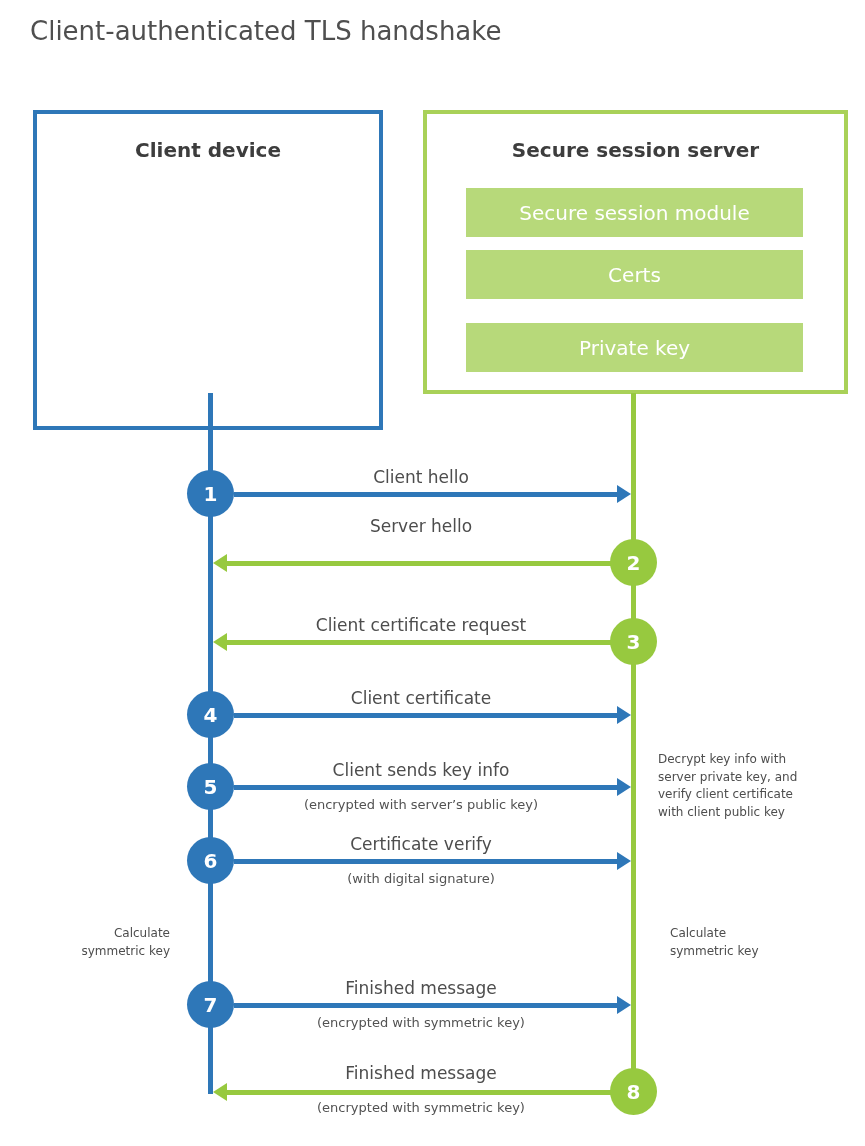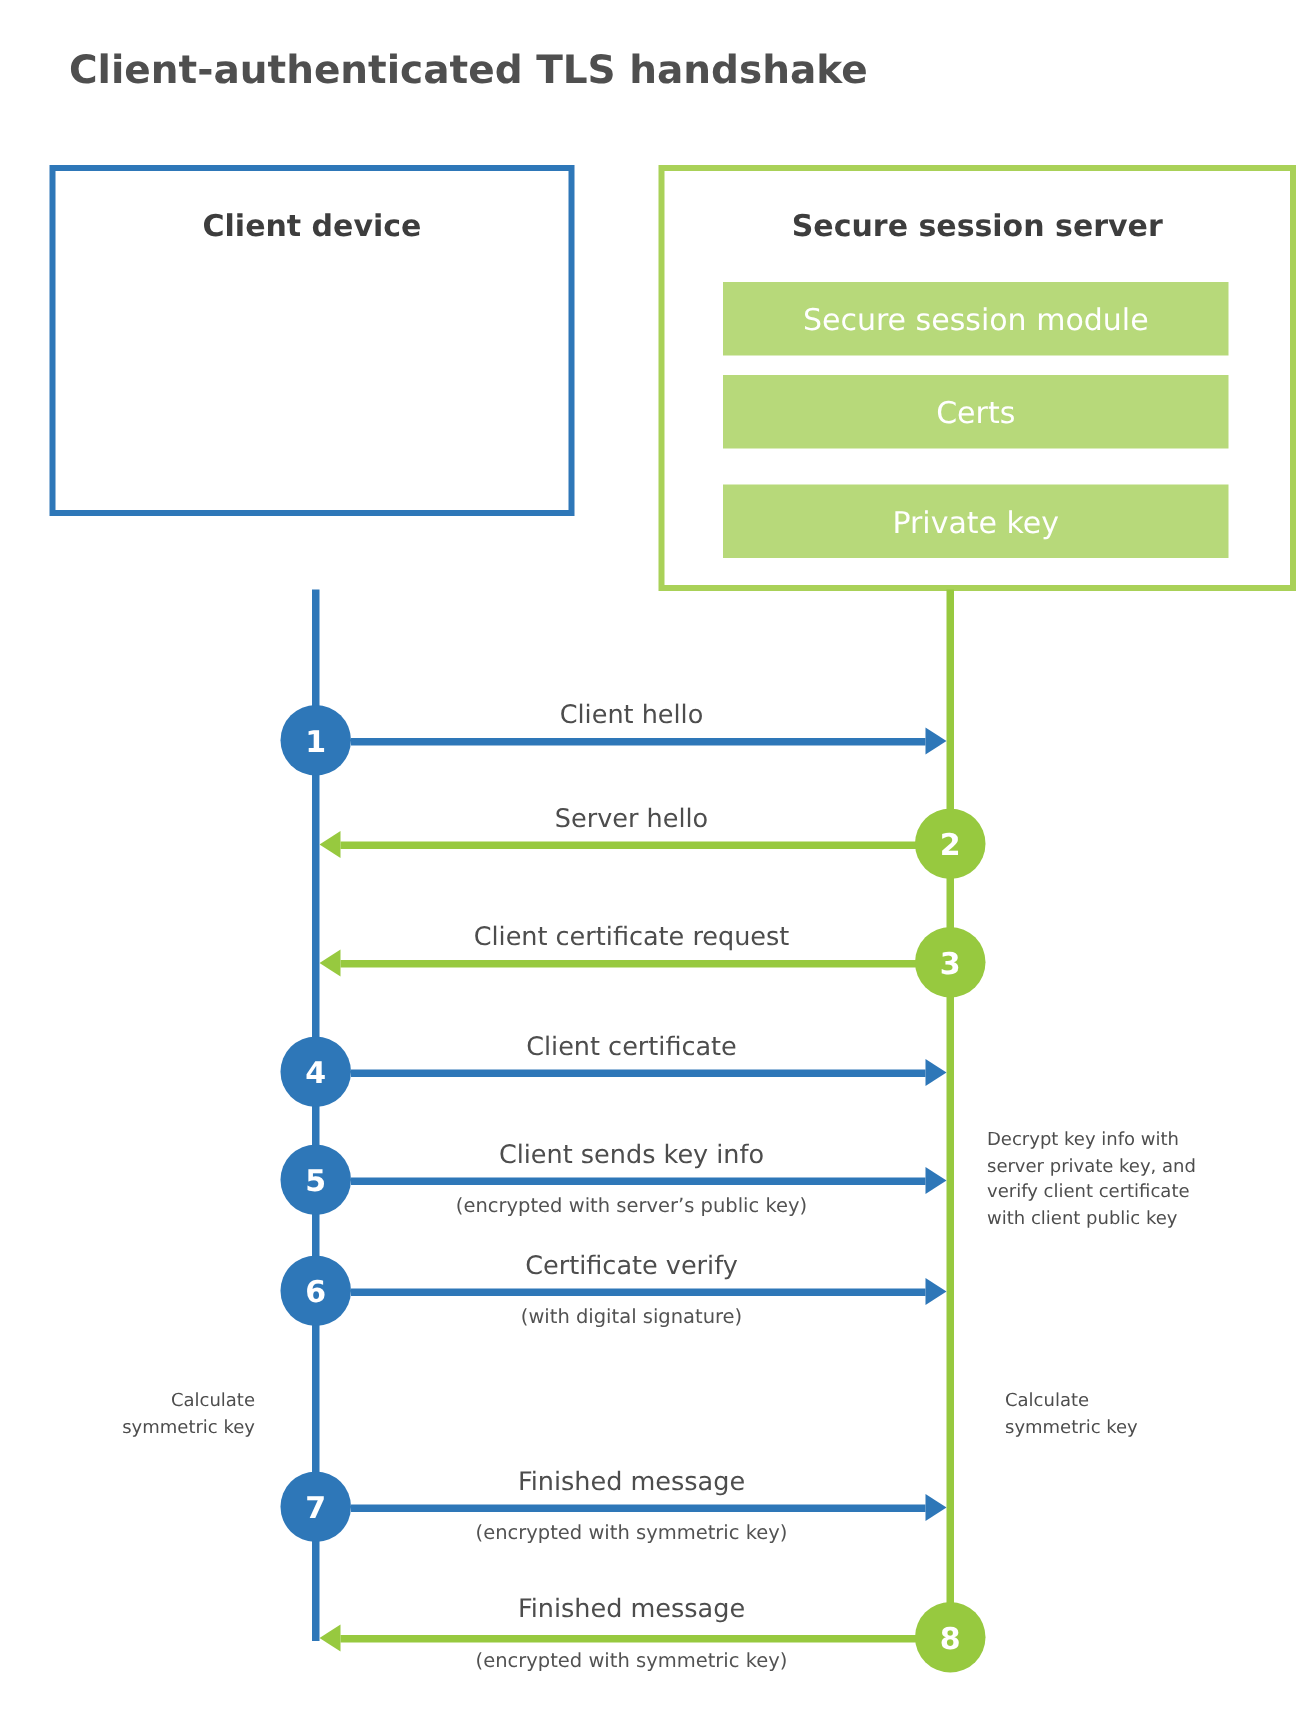--- a/index.html
+++ b/index.html
@@ -1,26 +1,26 @@
 <!DOCTYPE html>
 <html style="--blue: #2e77b8; --blue-fill: #5b9bd5; --green: #97c93f; --green-border: #a9d158; --green-fill: #b7d97a;"><head>
 <meta charset="utf-8">
 <style>
   html,body { margin:0; padding:0; background:#ffffff; }
   body { font-family:"DejaVu Sans","Liberation Sans",sans-serif; }
   .canvas { position:relative; width:865px; height:1146px; background:#ffffff; overflow:hidden; }
 
   .page-title {
-    position:absolute; left:30px; top:16px; margin:16px;
-    font-size:26px; font-weight:700; color:#4f4f4f;
+    position:absolute; left:30px; top:16px; margin:0;
+    font-size:26px; font-weight:400; color:#4f4f4f;
   }
 
   .box { position:absolute; box-sizing:border-box; background:#fff; }
-  .client-box { left:33px; top:110px; width:350px; height:234px; border:4px solid var(--blue); }
-  .server-box { left:439px; top:110px; width:425px; height:284px; border:4px solid var(--green-border); }
+  .client-box { left:33px; top:110px; width:350px; height:320px; border:4px solid var(--blue); }
+  .server-box { left:423px; top:110px; width:425px; height:284px; border:4px solid var(--green-border); }
   .box-title { margin-top:24px; text-align:center; font-size:20px; font-weight:bold; color:#3d3d3d; }
 
   .app-box {
     position:absolute; left:33px; top:74px; width:278px; height:176px;
     background:var(--blue-fill); color:#fff;
     display:flex; align-items:center; justify-content:center;
     text-align:center; font-size:20px; line-height:27px; white-space:pre-line;
   }
 
   .bar {
@@ -98,21 +98,21 @@
 
   <div class="vline vline-blue"></div>
   <div class="vline vline-green"></div>
 
   <div class="circle c-blue" style="top:470px">1</div>
   <div class="arrow a-blue dir-right" style="top:492px"></div>
   <div class="msg-label" style="top:467px">Client hello</div>
 
   <div class="circle c-green" style="top:539px">2</div>
   <div class="arrow a-green dir-left" style="top:561px"></div>
-  <div class="msg-label" style="top:536px">Server hello</div>
+  <div class="msg-label" style="top:516px">Server hello</div>
 
   <div class="circle c-green" style="top:618px">3</div>
   <div class="arrow a-green dir-left" style="top:640px"></div>
   <div class="msg-label" style="top:615px">Client certificate request</div>
 
   <div class="circle c-blue" style="top:691px">4</div>
   <div class="arrow a-blue dir-right" style="top:713px"></div>
   <div class="msg-label" style="top:688px">Client certificate</div>
 
   <div class="circle c-blue" style="top:763px">5</div>

